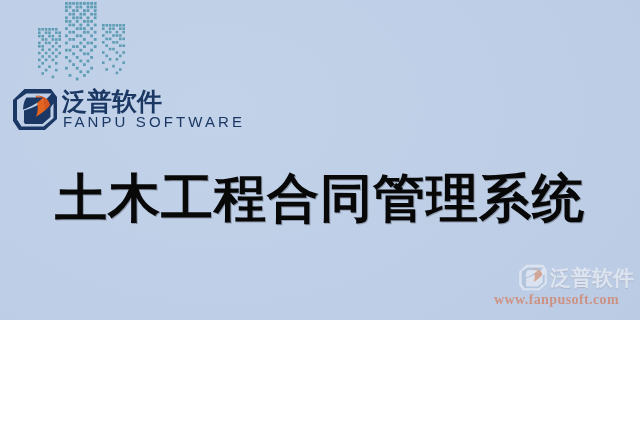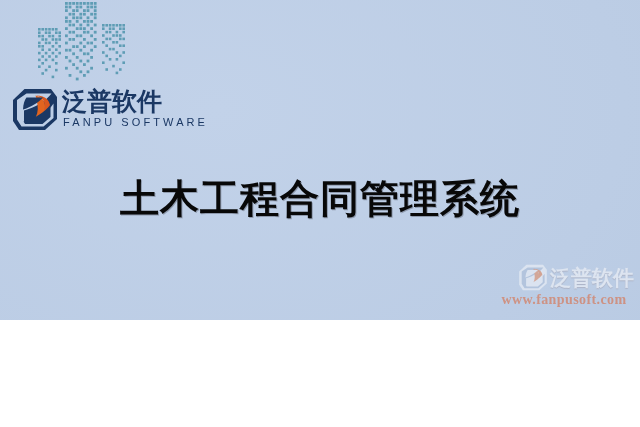--- a/index.html
+++ b/index.html
@@ -60,41 +60,41 @@
     font-family: "DejaVu Sans", "Liberation Sans", sans-serif;
     font-size: 25px;
     font-weight: bold;
     line-height: 26px;
     color: #1b3864;
     letter-spacing: 0px;
     white-space: nowrap;
   }
   .logo-en {
     font-family: "Liberation Sans", sans-serif;
-    font-size: 11px;
+    font-size: 15px;
     font-weight: normal;
     line-height: 12px;
     color: #1b3864;
     letter-spacing: 3.1px;
     white-space: nowrap;
     margin-top: 1px;
     margin-left: 1px;
   }
 
   
   #headline {
     position: absolute;
     left: 0;
     top: 176px;
     width: 640px;
     text-align: center;
   }
   .headline-line {
     font-family: "DejaVu Sans", "Liberation Sans", sans-serif;
-    font-size: 39px;
+    font-size: 52px;
     font-weight: bold;
     line-height: 45px;
     color: #080808;
     letter-spacing: 1px;
     white-space: nowrap;
     text-shadow: 1px 1px 0 rgba(30,30,40,0.30);
     text-align: center;
   }
 
   
@@ -126,21 +126,21 @@
     margin-left: 2px;
     white-space: nowrap;
     text-shadow: 0 1px 1px rgba(120,90,90,0.35);
   }
   .wm-url {
     font-family: "Liberation Serif", "DejaVu Serif", serif;
     font-size: 14px;
     font-weight: bold;
     line-height: 16px;
     color: #d9704a;
-    text-align: center;
+    text-align: left;
     letter-spacing: 0.4px;
     margin-top: 1px;
     white-space: nowrap;
   }
 </style>
 </head>
 <body>
 
 <div id="banner">
 

